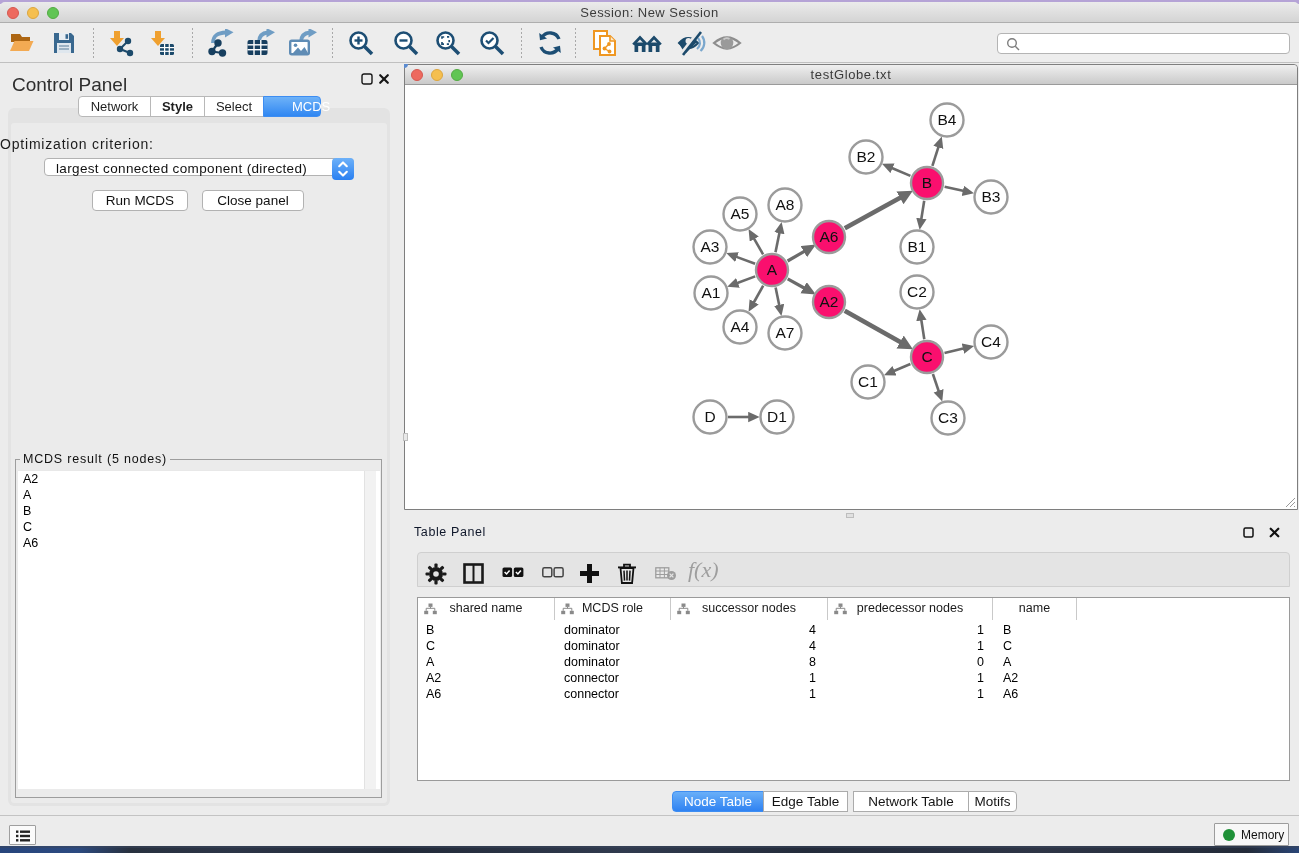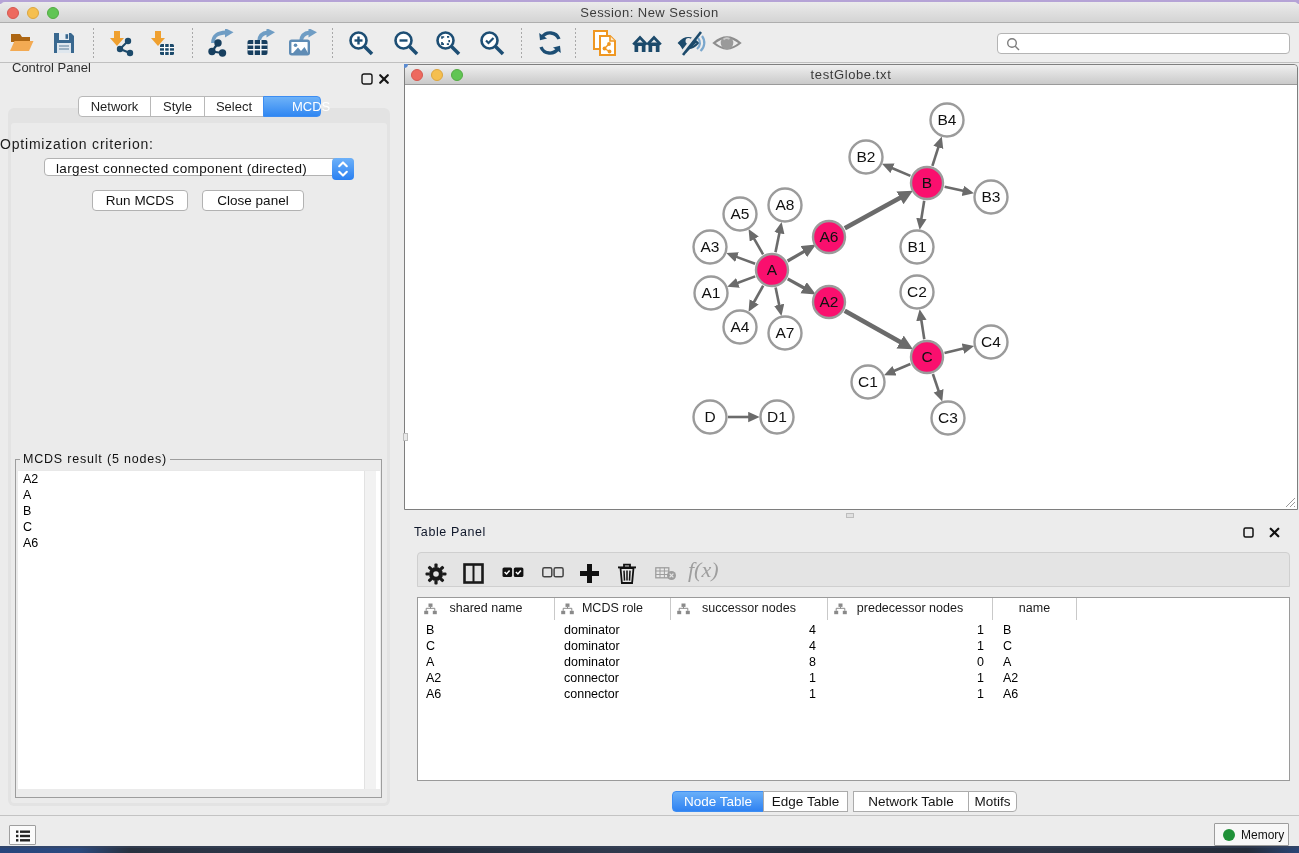--- a/index.html
+++ b/index.html
@@ -21,21 +21,21 @@
 
 #toolbar { left:0; top:23px; width:1299px; height:40px; background:#ededed;
   border-bottom:1px solid #c0c0c0; }
 .tbi { position:absolute; top:6px; }
 .tsep { position:absolute; top:5px; width:1px; height:30px;
   background-image:linear-gradient(#a9a9a9 40%, rgba(0,0,0,0) 0%);
   background-size:1px 4px; }
 #searchbox { position:absolute; left:997px; top:10px; width:293px; height:21px;
   background:#fff; border:1px solid #b4b4b4; border-radius:4px; }
 
-#cp-title { left:12px; top:60px; font-size:13px; color:#2e2e2e; }
+#cp-title { left:12px; top:74px; font-size:19px; color:#2e2e2e; }
 .tab { position:absolute; top:0; height:21px; background:#fff; border:1px solid #b8b8b8;
   font-size:13px; color:#1e1e1e; text-align:center; line-height:19px; }
 .tab.sel { background:linear-gradient(#6eb2f8,#3087f2); color:#fff; border-color:#3d8df2; }
 #cp-pane { left:8px; top:108px; width:382px; height:698px; background:#e3e3e3; border-radius:6px; }
 #cp-inner { left:11px; top:123px; width:376px; height:680px; background:#ebebeb; border-radius:3px; }
 #opt-label { left:0; top:136px; width:398px; text-align:left; font-size:14px; letter-spacing:0.8px; color:#1c1c1c; }
 #dropdown { left:44px; top:158px; width:310px; height:18px; background:#fff;
   border:1px solid #b2b2b2; border-radius:4px; }
 #dropdown .txt { position:absolute; left:11px; top:2px; font-size:13.5px; letter-spacing:0.35px; color:#111; }
 #dd-step { position:absolute; right:-1px; top:-1px; width:22px; height:22px; border-radius:4px;
@@ -252,21 +252,21 @@
   </svg>
 <svg class="abs" style="left:1243px; top:527px;" width="11" height="11" viewBox="0 0 11 11">
     <rect x="1" y="1" width="9" height="9" rx="1.5" fill="none" stroke="#111" stroke-width="1.5"></rect>
   </svg>
 <svg class="abs" style="left:1269px; top:527px;" width="11" height="11" viewBox="0 0 11 11">
     <path d="M1.7 1.7 L9.3 9.3 M9.3 1.7 L1.7 9.3" stroke="#111" stroke-width="2.2" stroke-linecap="round"></path>
   </svg>
 <div class="abs" id="cp-pane"></div>
 <div class="abs" id="cp-inner"></div>
 <div class="abs tab" style="left:78px; top:96px; width:73px; border-radius:4px 0 0 4px;">Network</div>
-<div class="abs tab" style="left:150px; top:96px; width:55px;">Style</div>
+<div class="abs tab" style="left:150px; top:96px; width:55px;font-weight:bold;">Style</div>
 <div class="abs tab" style="left:204px; top:96px; width:60px;">Select</div>
 <div class="abs tab sel" style="left:263px; top:96px; width:58px; border-radius:0 4px 4px 0;padding-left:28px;">MCDS</div>
 <div class="abs" id="opt-label">Optimization criterion:</div>
 <div class="abs" id="dropdown">
     <span class="txt">largest connected component (directed)</span>
   <div id="dd-step"><svg width="22" height="22" viewBox="0 0 22 22">
         <path d="M7.2 8.2 L11 4.4 L14.8 8.2 M7.2 13.8 L11 17.6 L14.8 13.8" fill="none" stroke="#fff" stroke-width="2.1" stroke-linecap="round" stroke-linejoin="round"></path>
       </svg></div>
 </div>
 <div class="btn" style="left:92px; top:190px; width:96px;">Run MCDS</div>

